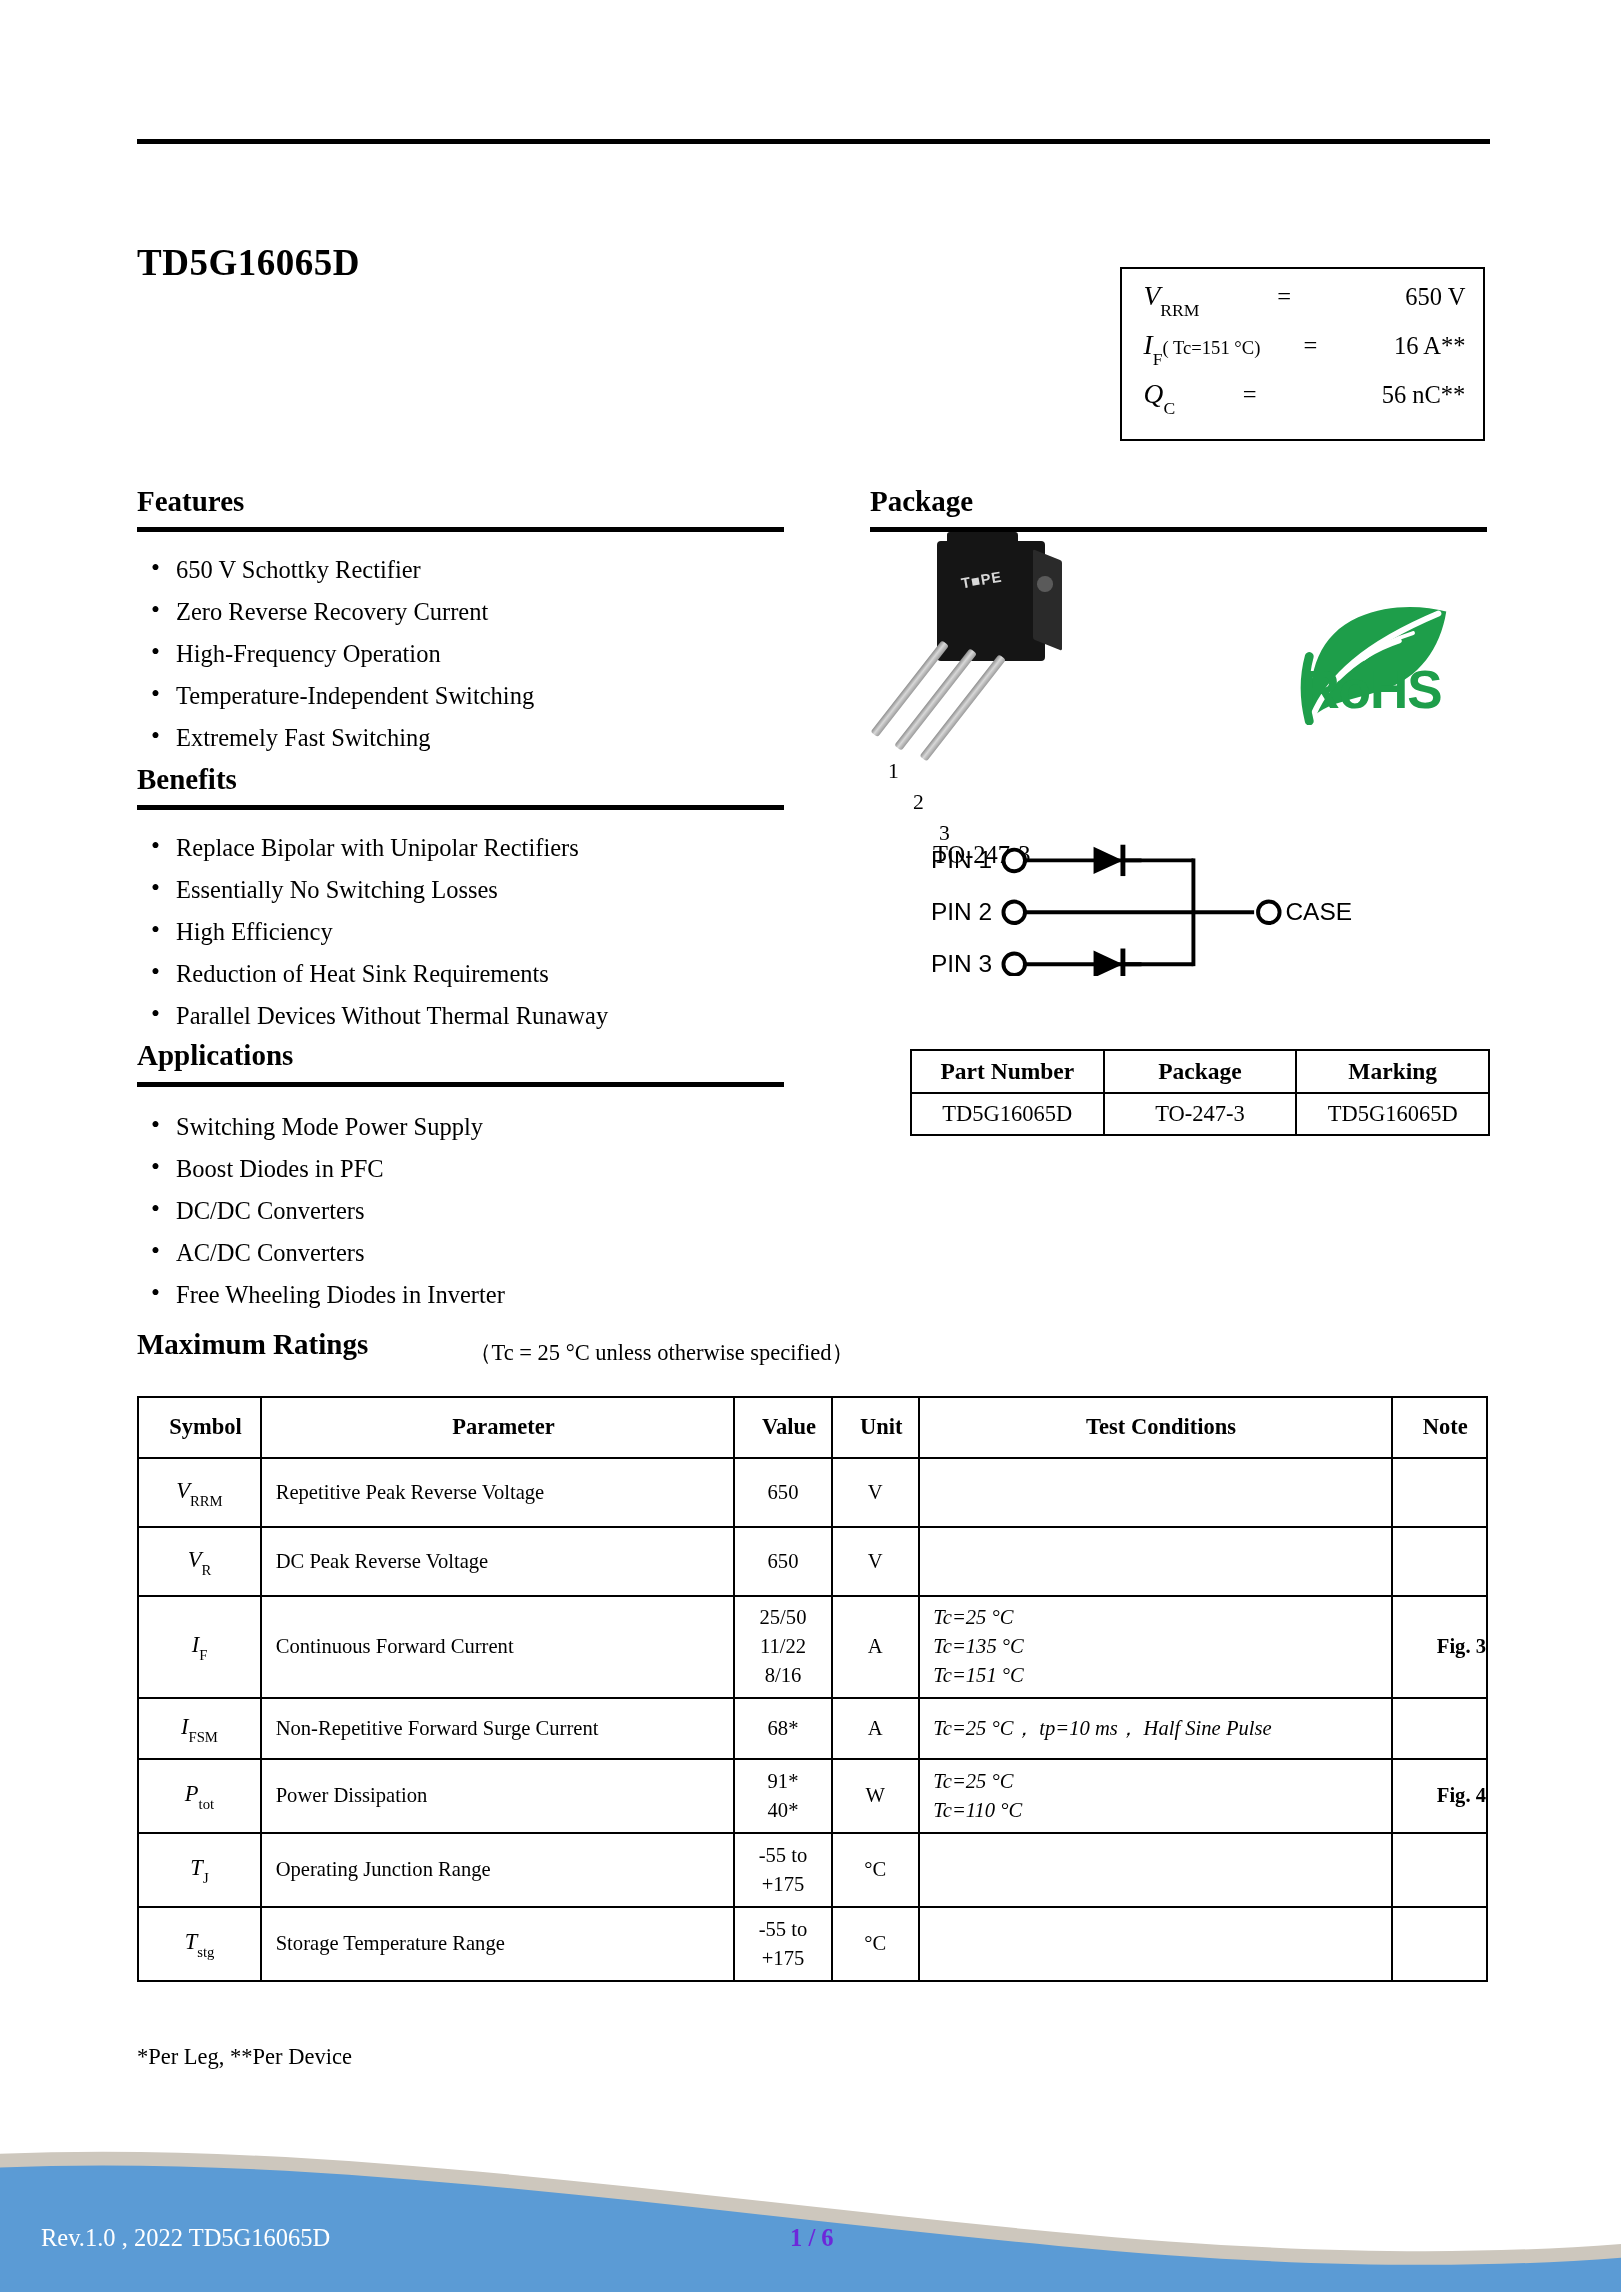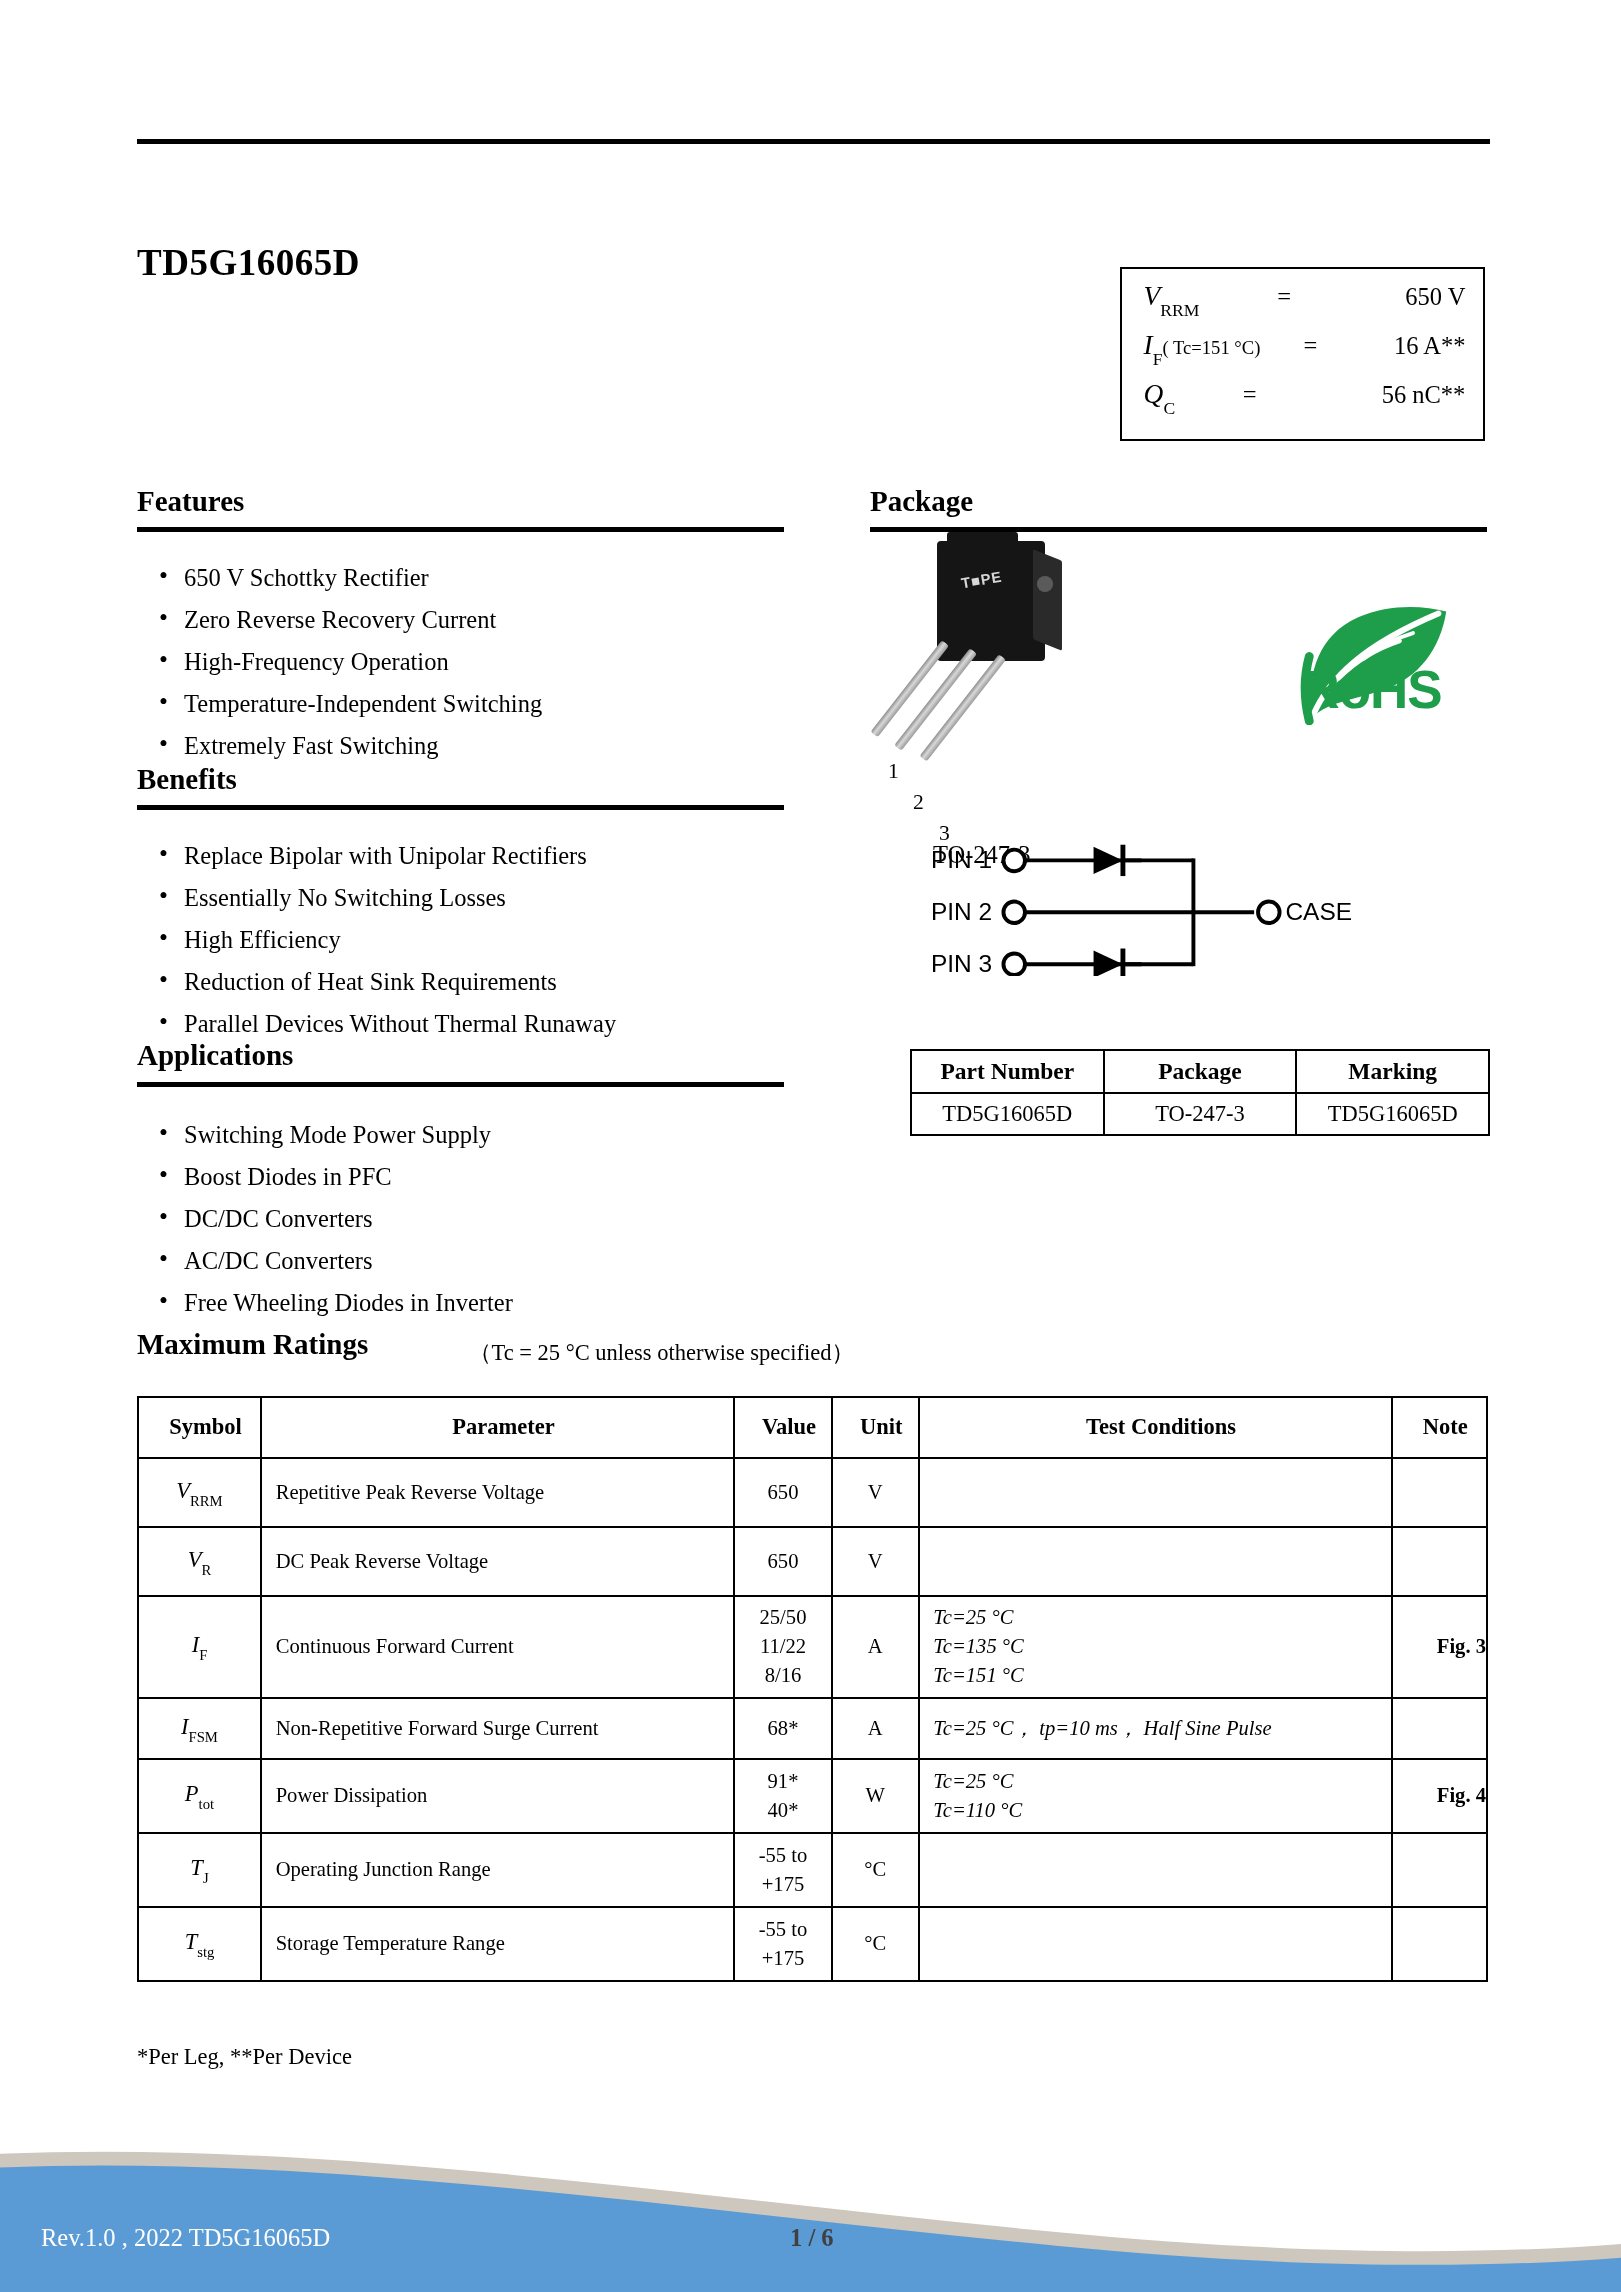--- a/index.html
+++ b/index.html
@@ -103,21 +103,21 @@
   .sec-rule {
     position: absolute;
     height: 4.9px;
     background: #000;
   }
 
   
   .blist {
     position: absolute;
     list-style: none;
-    margin: 16px;
+    margin: 8px;
     padding: 0;
   }
   .blist li {
     font-size: 24.5px;
     line-height: 42px;
     padding-left: 31px;
     position: relative;
     white-space: nowrap;
   }
   .blist li::before {
@@ -321,21 +321,21 @@
     font-size: 24.5px;
     color: #ffffff;
     white-space: nowrap;
   }
   .footer-page {
     position: absolute;
     left: 790px;
     bottom: 41px;
     font-size: 24.5px;
     font-weight: bold;
-    color: #404040;
+    color: #6d28d9;
     white-space: nowrap;
     text-align: center;
   }
 </style>
 </head>
 <body>
 
 <div class="page">
 
   <div class="top-rule"></div>

